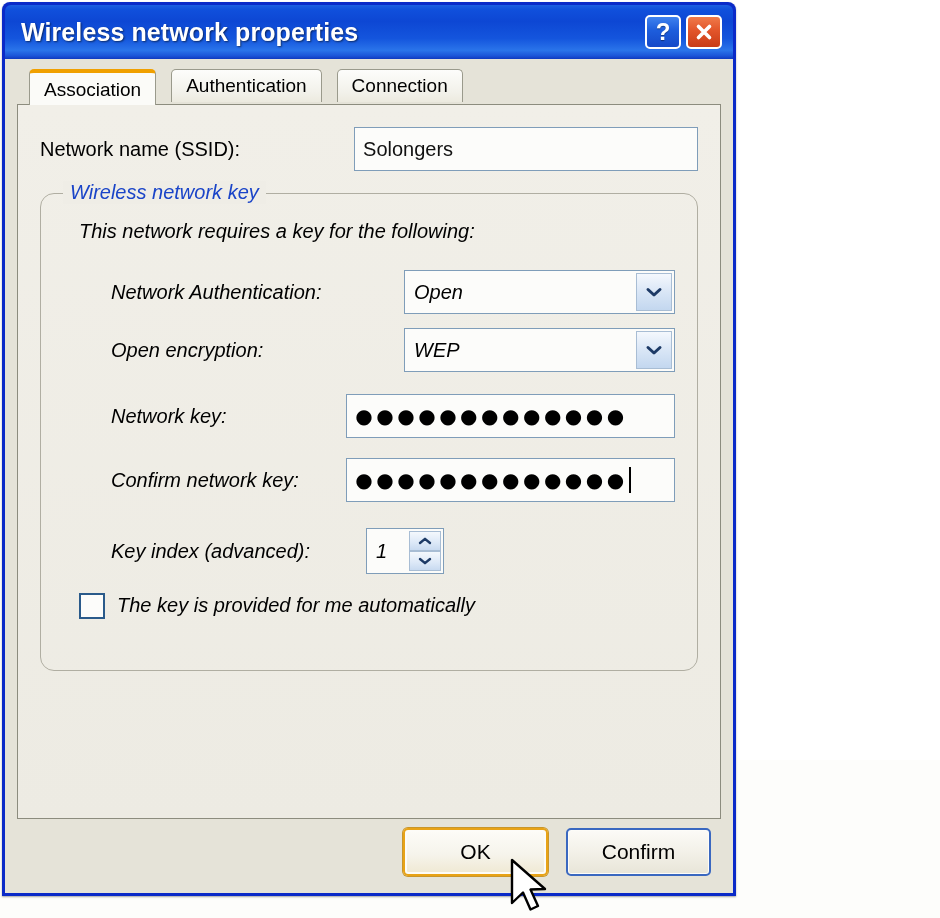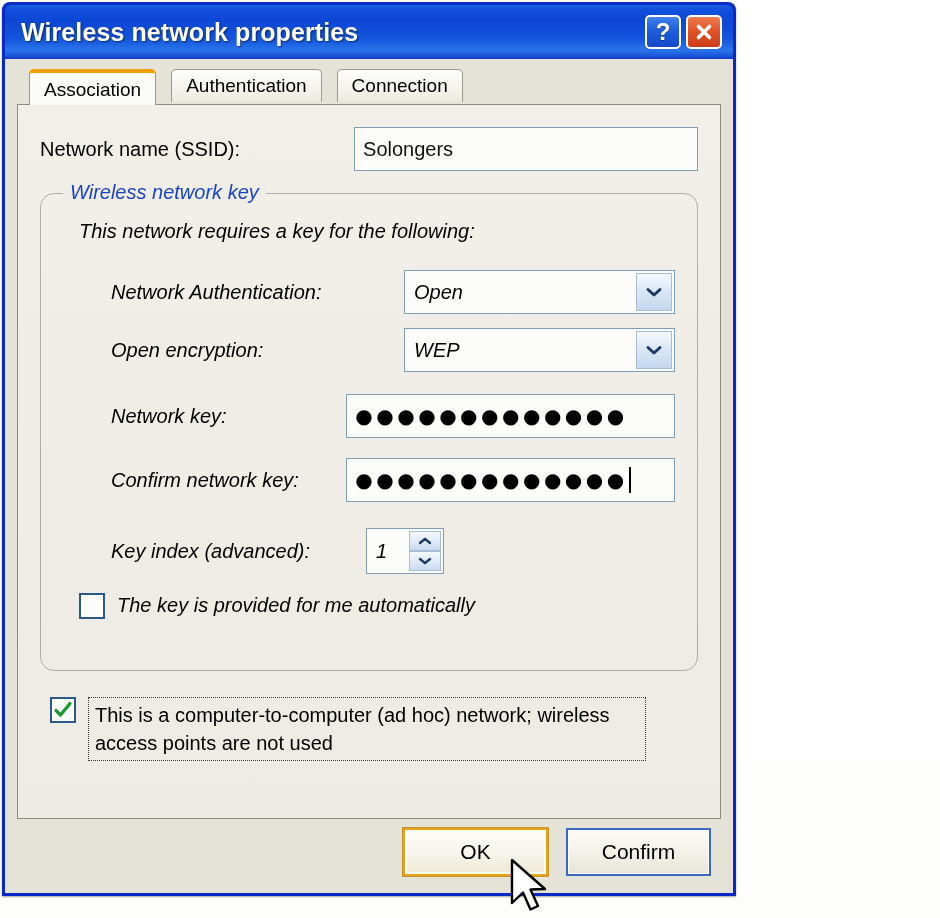--- a/index.html
+++ b/index.html
@@ -257,21 +257,21 @@
     left: 12px; right: 12px; bottom: 10px;
     height: 62px;
     display: flex; align-items: center; justify-content: flex-end;
     gap: 18px;
     padding-right: 10px;
   }
   .btn {
     width: 145px; height: 48px;
     font-size: 21px; color: #000;
     display: flex; align-items: center; justify-content: center;
-    border-radius: 0;
+    border-radius: 5px;
     cursor: pointer;
     background: linear-gradient(to bottom, #fcfbf7 0%, #f3f1e9 48%, #e8e5d8 100%);
     border: 1px solid #7a8a9a;
   }
   .btn.default {
     border: 2px solid #e8a317;
     box-shadow: inset 0 0 0 2px #fdfcf8, 0 0 0 1px #c9962a;
     background: linear-gradient(to bottom, #fdfcf8 0%, #f6f4ec 55%, #efe8d2 100%);
   }
   .btn.cancel {
@@ -393,28 +393,20 @@
               </span>
             </div>
           </div>
 
           <div class="cbrow">
             <span class="checkbox"></span>
             <span class="cb-label">The key is provided for me automatically</span>
           </div>
         </div>
 
-        <div class="adhoc-wrap">
-          <span class="checkbox">
-            <svg width="20" height="18" viewBox="0 0 20 18">
-              <path d="M3 9.5 L7.5 14 L17 2.5" stroke="#159b2e" stroke-width="3.2" fill="none" stroke-linecap="round" stroke-linejoin="round"></path>
-            </svg>
-          </span>
-          <span class="adhoc-label">This is a computer-to-computer (ad hoc) network; wireless access points are not used</span>
-        </div>
 
       </div>
 
       <div class="buttonbar">
         <div class="btn default">
           <span>OK</span>
         </div>
         <div class="btn cancel">
           <span>Confirm</span>
         </div>

